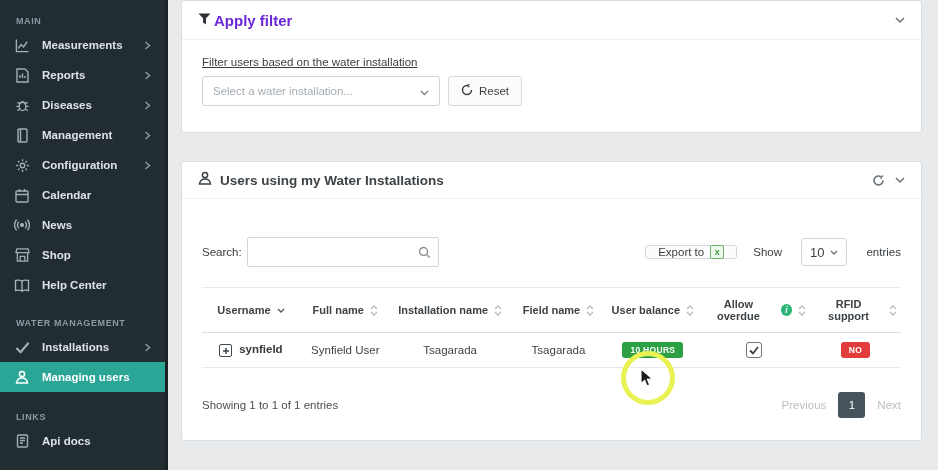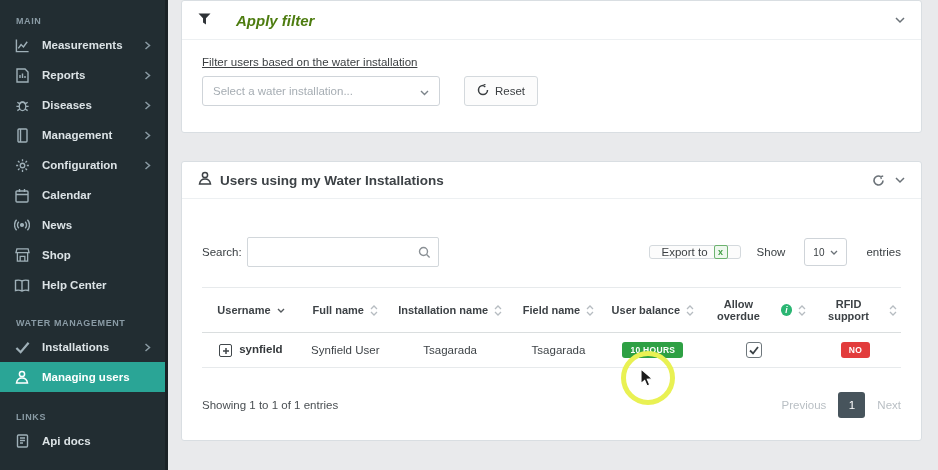--- a/index.html
+++ b/index.html
@@ -19,24 +19,24 @@
   .side-item.active .s-icon svg { stroke:#ffffff; }
 
   
   .main { flex:1; padding:0 16px 0 13px; position:relative; }
   .panel { background:#ffffff; border:1px solid #d9dee2; border-radius:3px; }
   .panel-header { display:flex; align-items:center; padding:9px 16px; border-bottom:1px solid #edf0f2; }
   .panel-header .ph-right { margin-left:auto; display:flex; align-items:center; gap:10px; }
   .icon-btn { cursor:pointer; display:flex; align-items:center; }
 
   .filter-panel .panel-header { padding:10px 16px; }
-  .filter-title { font-size:15px; font-weight:700; color:#4d7c0f; margin-left:25px;font-style:italic; }
+  .filter-title { font-size:15px; font-weight:700; color:#6d28d9; margin-left:3px; }
   .filter-body { padding:16px 20px 26px 20px; }
   .filter-label { font-size:11.5px; color:#3b3f42; margin-bottom:8px;text-decoration:underline; }
-  .filter-row { display:flex; align-items:flex-end; gap:24px; }
+  .filter-row { display:flex; align-items:flex-end; gap:8px; }
   .fake-select { width:238px; height:30px; border:1px solid #cfd4d9; border-radius:3px; display:flex; align-items:center; padding:0 10px; cursor:pointer; background:#fff; }
   .fake-select .sel-text { font-size:11.5px; color:#a6adb3; flex:1; }
   .btn { height:30px; border:1px solid #d4d9dd; background:#fcfcfc; border-radius:3px; display:inline-flex; align-items:center; gap:6px; padding:0 12px; font-size:11.5px; color:#3b3f42; cursor:pointer; }
 
   .users-panel { margin-top:28px; }
   .users-title { font-size:13.5px; font-weight:700; color:#3d4246; margin-left:8px; }
   .users-body { padding:16px 20px 22px 20px; }
 
   .alert { display:flex; align-items:stretch; border:1px solid #56b65c; background:#ecf6ee; border-radius:4px; overflow:hidden; height:38px; }
   .alert-check { width:36px; background:#4caf50; display:flex; align-items:center; justify-content:center; }
@@ -45,21 +45,21 @@
 
   .toolbar { margin-top:22px; display:flex; align-items:center;justify-content:flex-end; }
   .search-group { display:flex; align-items:center; }
   .search-label { font-size:11.5px; color:#3b4044; margin-right:5px; }
   .search-wrap { position:relative; }
   .search-wrap input { width:192px; height:30px; border:1px solid #d2d7db; border-radius:2px; padding:0 26px 0 8px; font-size:11.5px; color:#333; outline:none; }
   .search-wrap .mag { position:absolute; right:8px; top:8px; }
   .toolbar-right { margin-left:auto; display:flex; align-items:center; gap:16px; }
   .excel-ic { width:14px; height:14px; border:1px solid #6db36f; border-radius:2px; background:#eef8ee; color:#3e9d42; font-size:9px; font-weight:700; display:flex; align-items:center; justify-content:center; }
   .show-group { display:flex; align-items:center; gap:19px; font-size:11.5px; color:#3b4044; }
-  .page-size { height:28px; border:1px solid #cfd4d9; border-radius:3px; display:flex; align-items:center; gap:6px; padding:0 8px; cursor:pointer; font-size:10px; color:#3b4044; background:#fff; }
+  .page-size { height:28px; border:1px solid #cfd4d9; border-radius:3px; display:flex; align-items:center; gap:6px; padding:0 8px; cursor:pointer; font-size:13px; color:#3b4044; background:#fff; }
 
   table.users { width:100%; border-collapse:collapse; margin-top:20px; }
   table.users th { font-size:11px; font-weight:700; color:#3d4246; text-align:center; padding:10px 4px; border-top:1px solid #e7eaec; border-bottom:1px solid #dadedf; cursor:pointer; }
   table.users td { font-size:11.5px; color:#3f4448; text-align:center; padding:9px 4px; border-bottom:1px solid #e7eaec; }
   .th-inner { display:inline-flex; align-items:center; gap:6px; }
   .sort svg { display:block; }
   .expand-box { display:inline-flex; width:13px; height:13px; border:1.5px solid #41474b; border-radius:2px; align-items:center; justify-content:center; margin-right:7px; vertical-align:-2px; cursor:pointer; }
   .uname { font-weight:700; color:#34383b; }
   .link-cell { color:#4a8fd4; cursor:pointer; }
   .badge { display:inline-block; border-radius:3px; padding:3px 8px; font-size:8.5px; font-weight:700; color:#fff; letter-spacing:.3px; }

